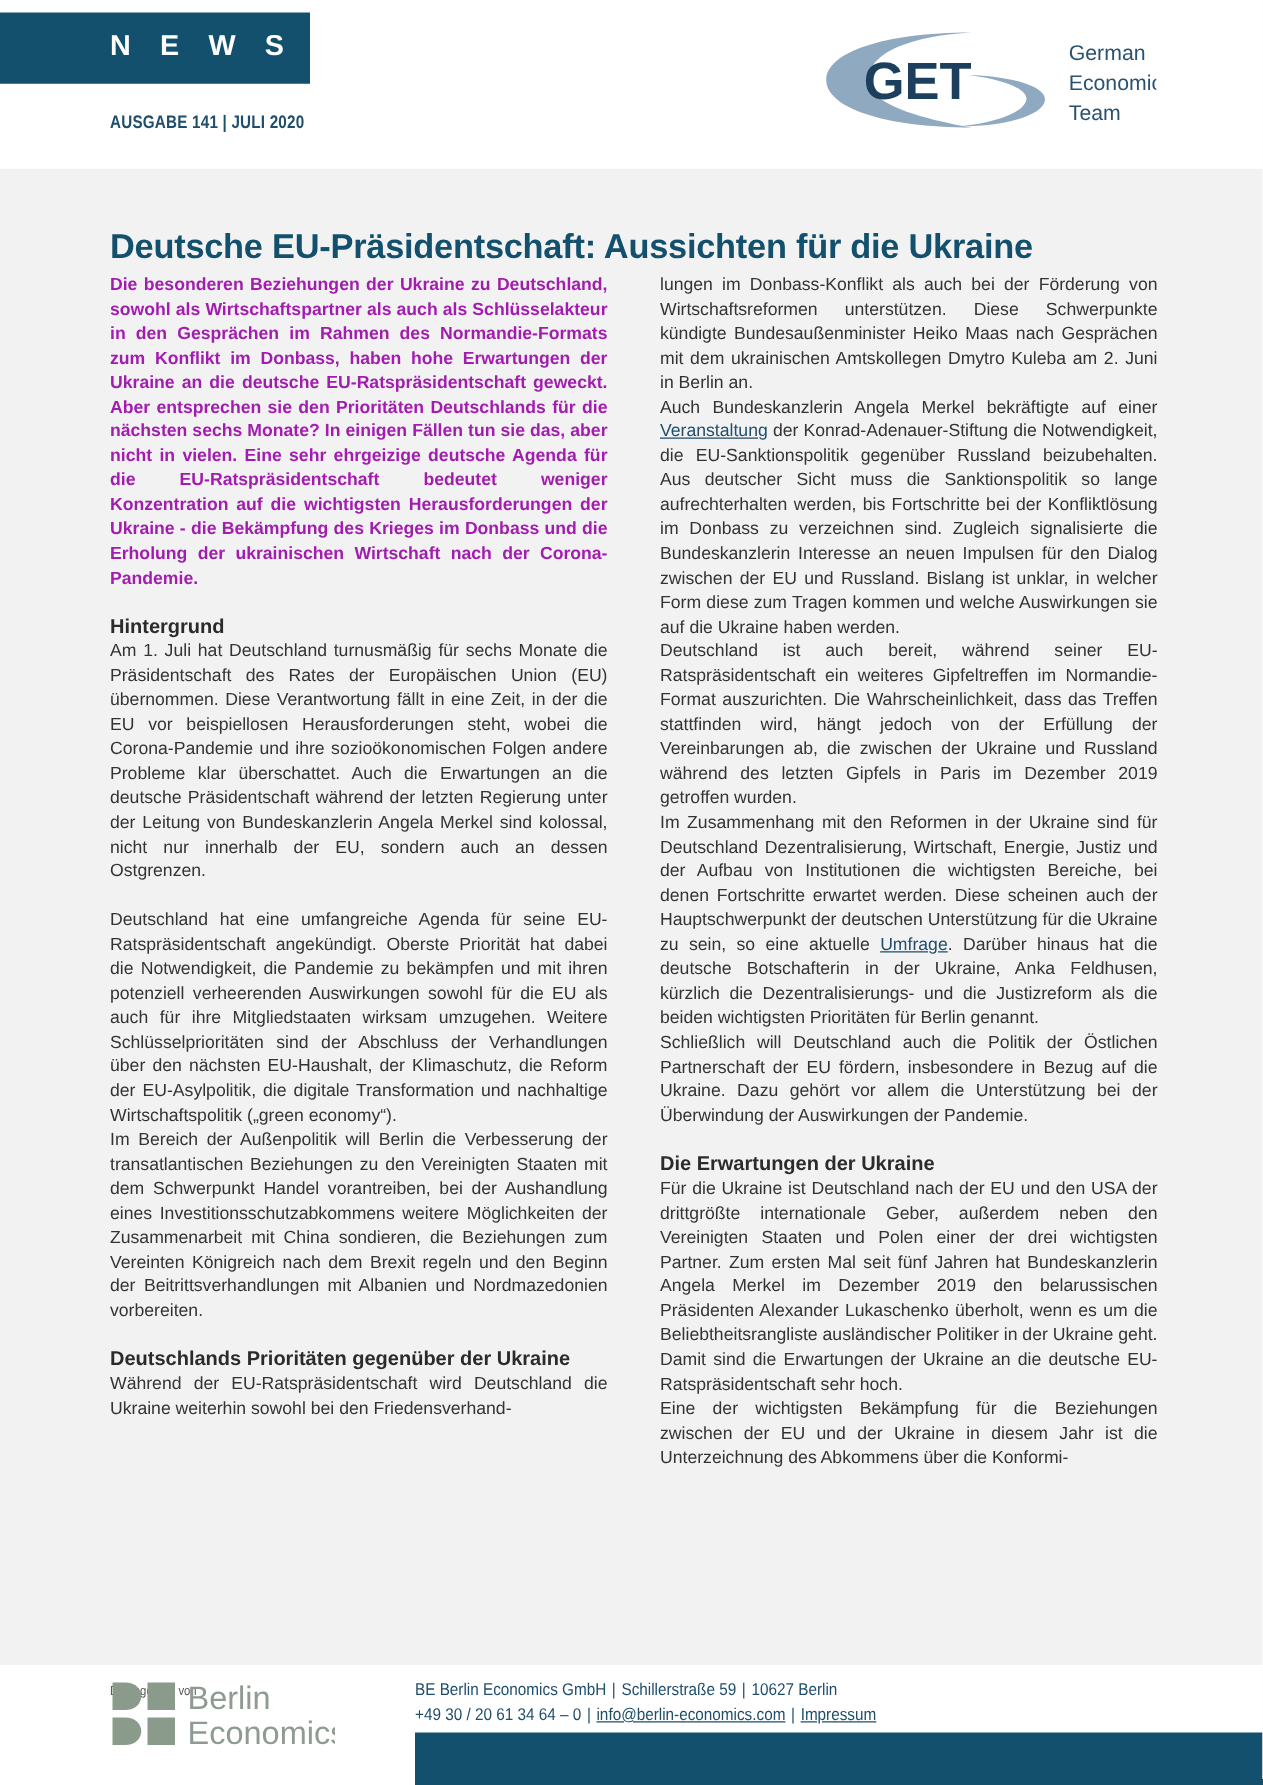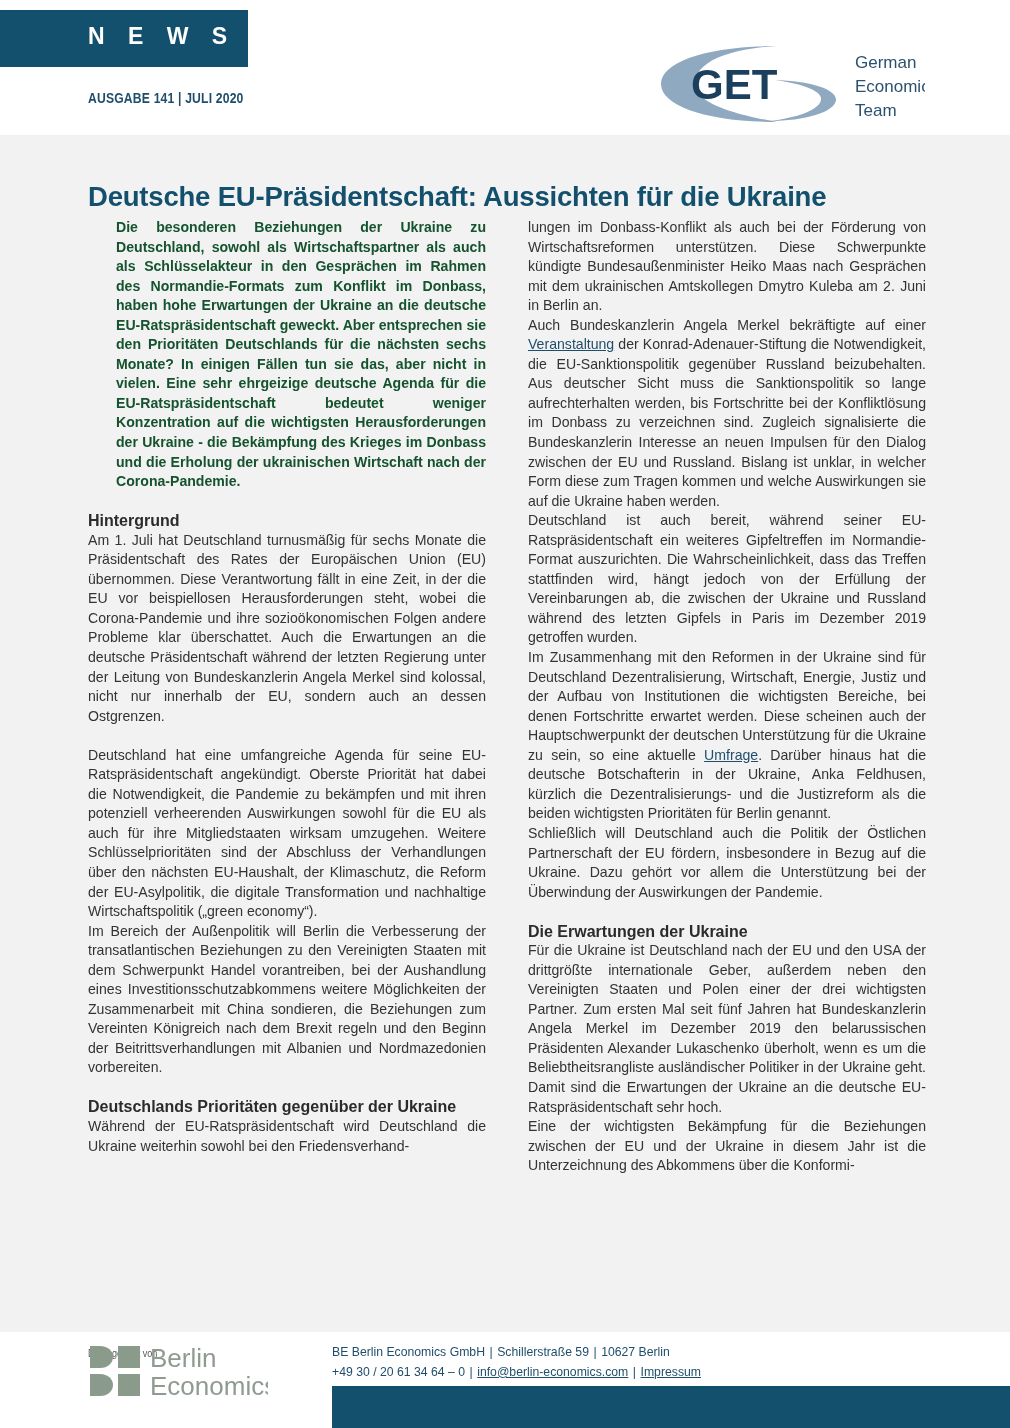--- a/index.html
+++ b/index.html
@@ -52,21 +52,21 @@
     color: #1f4e6b;
     font-family: "Liberation Sans Narrow", "Liberation Sans", sans-serif;
     transform: scaleX(0.84);
     transform-origin: left center;
   }
 
   
   .get-logo {
     position: absolute;
     left: 655px;
-    top: 40px;
+    top: 20px;
     width: 270px;
     height: 88px;
     text-align: center;
   }
   .get-logo svg { display: block; }
 
   
   .content {
     position: absolute;
     left: 0;
@@ -103,22 +103,21 @@
     margin: 0;
     font-size: 14.1px;
     line-height: 19.55px;
     text-align: justify;
     text-justify: inter-word;
     color: #333333;
     hyphens: manual;
   }
   p.body.lead {
     font-weight: 700;
-    color: #14532d;
-    margin-left: 28px;
+    color: #a21caf;
   }
   h2.sec {
     margin: 0;
     font-size: 16px;
     line-height: 19.55px;
     font-weight: 700;
     color: #2b2b2b;
     text-align: left;
   }
   .gap {

